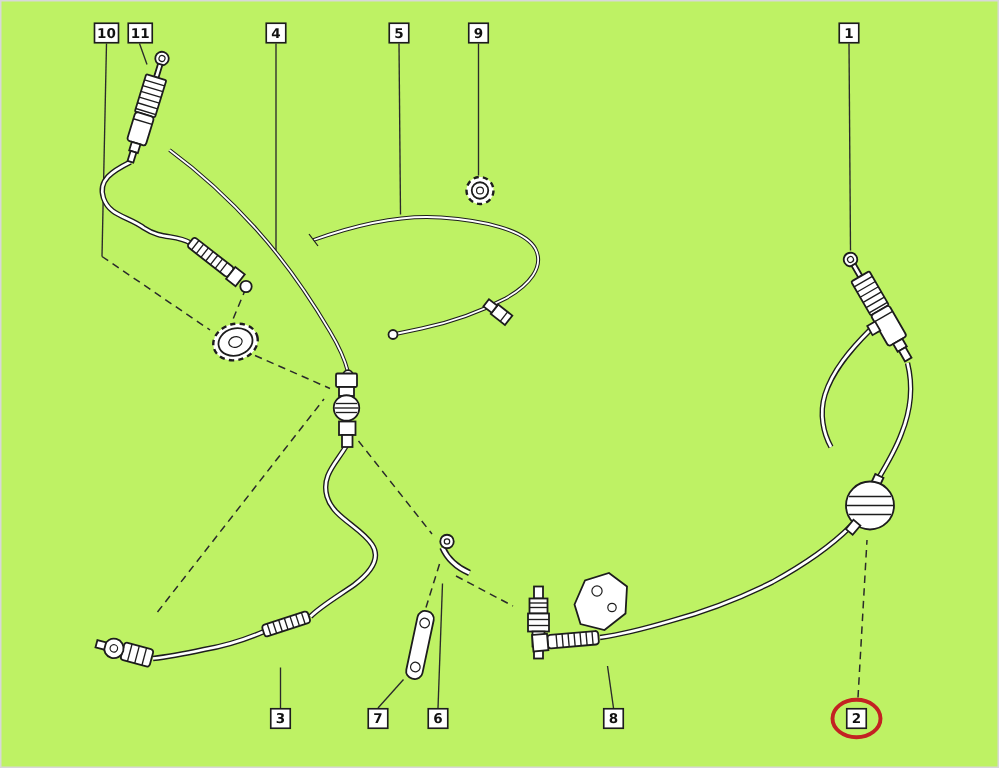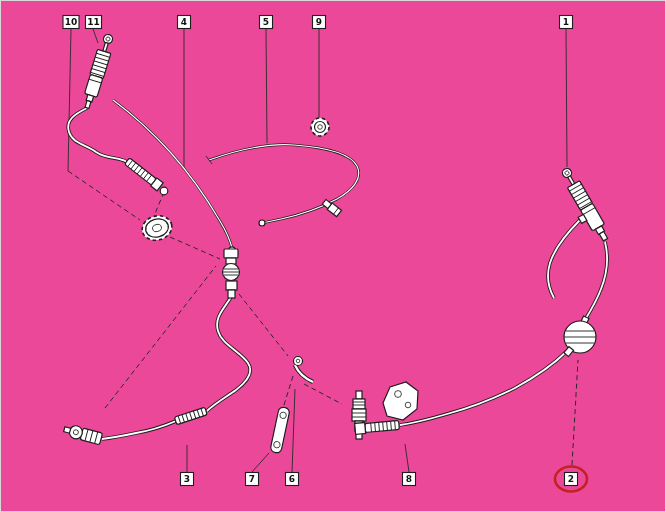--- a/index.html
+++ b/index.html
@@ -1,17 +1,17 @@
 <!DOCTYPE html>
 <html><head>
 <meta charset="utf-8">
 <style>
   html,body{margin:0;padding:0;background:#fff;}
   .stage{
-    position:relative;width:664px;height:510px;background:#ec4899;
+    position:relative;width:664px;height:510px;background:#bef264;
     border:1px solid #d8d8d8;overflow:hidden;
     font-family:"DejaVu Sans", sans-serif;
   }
   svg{display:block;}
   
   .ld{stroke:#2a2a2a;stroke-width:0.9;fill:none;}
   .dl{stroke:#2a2a2a;stroke-width:1;fill:none;stroke-dasharray:5 3.5;}
   
   .p{fill:#ffffff;stroke:#1d1d1d;stroke-width:1.2;}
   .d{fill:#ffffff;stroke:#1d1d1d;stroke-width:0.8;}

